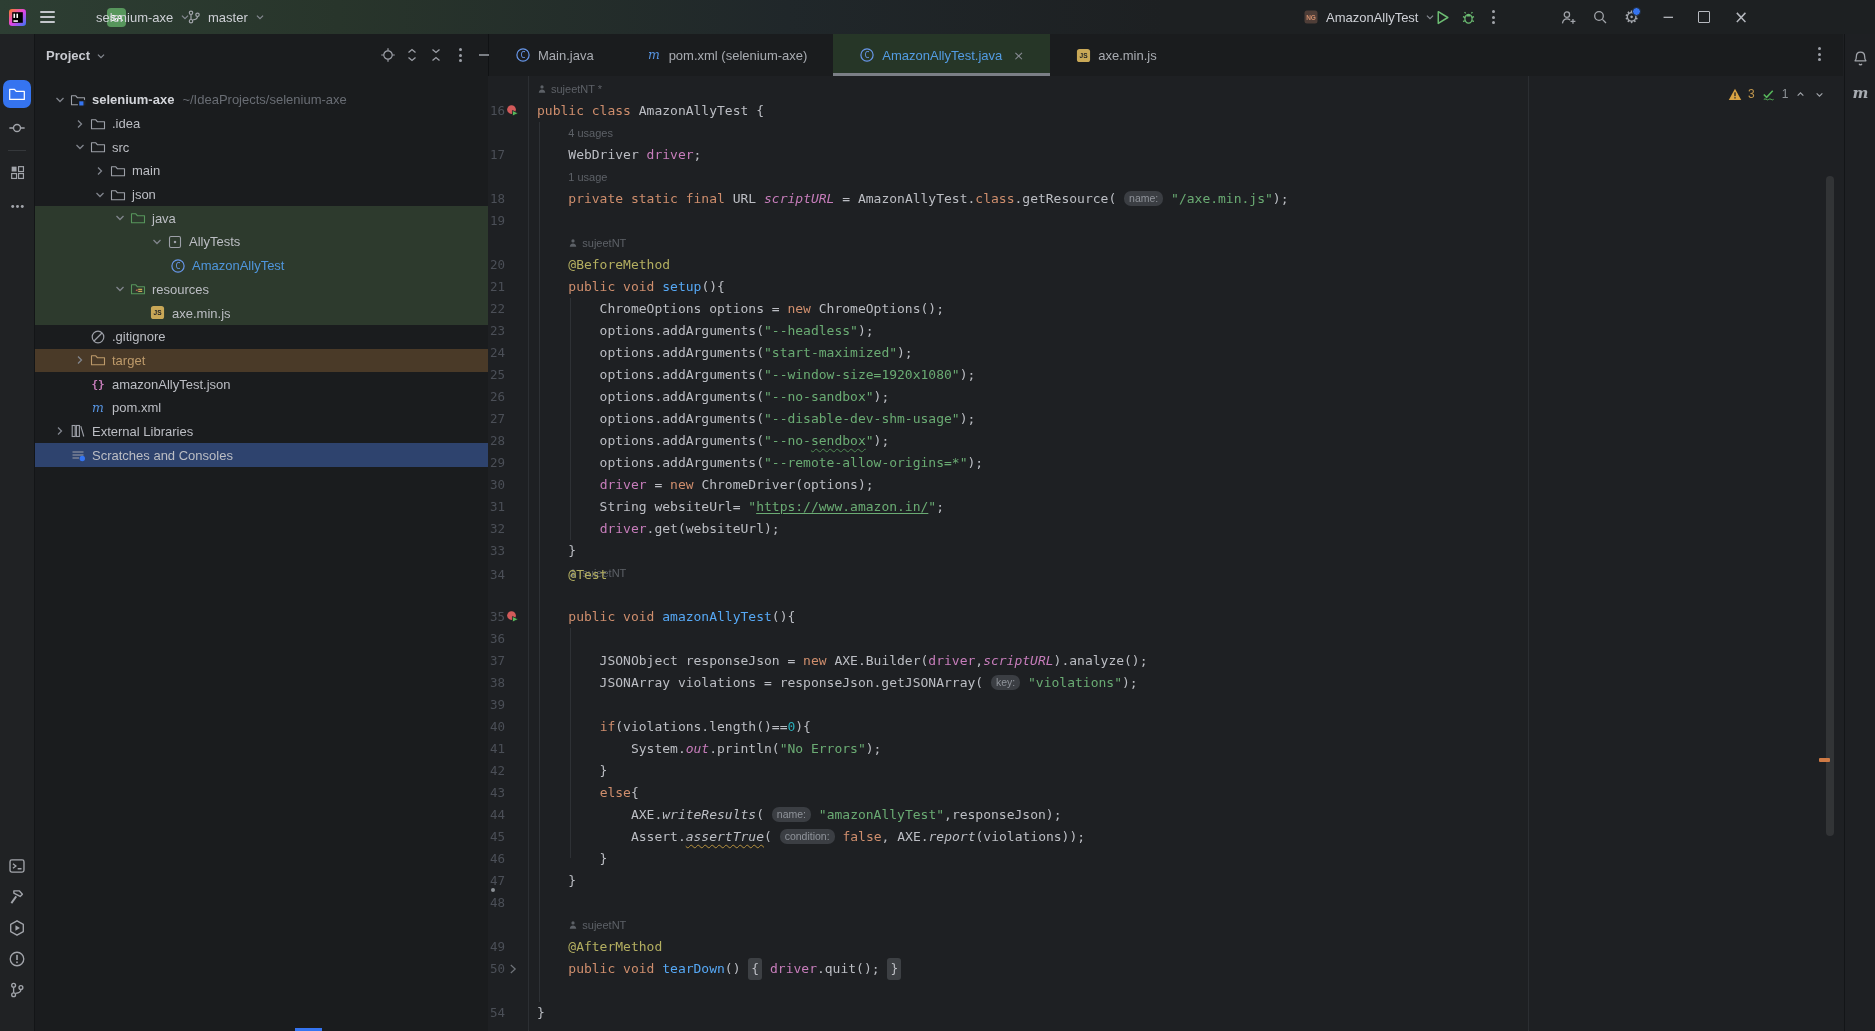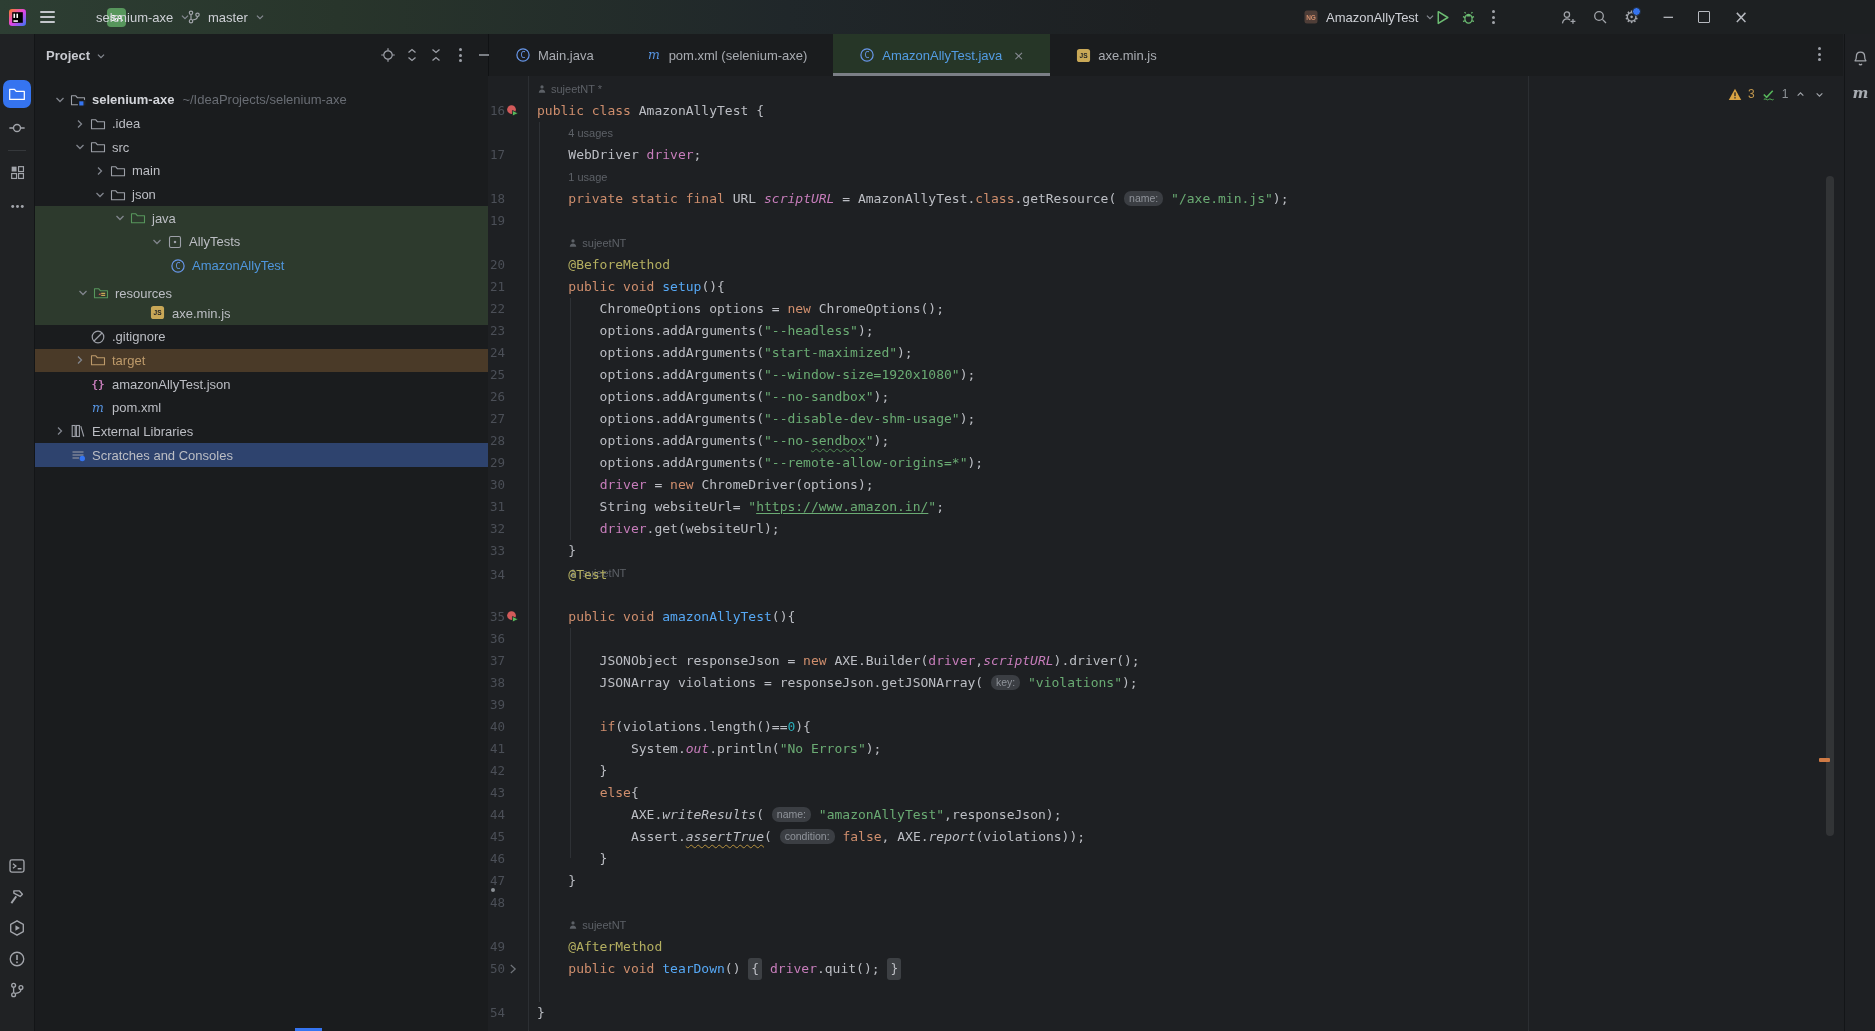--- a/index.html
+++ b/index.html
@@ -415,21 +415,21 @@
         <div class="trow row-green" style="padding-left: 117px;">
           <span class="tchev"></span>
           <span class="ticon">
             <svg viewBox="0 0 16 16" width="16" height="16" style="color:#6897ea">
               <circle cx="8" cy="8" r="6.1" fill="none" stroke="currentColor" stroke-width="1.2"></circle>
               <text x="8" y="11.2" text-anchor="middle" font-size="8.5" font-family="DejaVu Sans Mono,monospace" fill="currentColor">C</text>
             </svg>
           </span>
           <span class="tlabel blue">AmazonAllyTest</span>
         </div>
-        <div class="trow row-green" style="padding-left: 40px; align-items: flex-end;">
+        <div class="trow row-green" style="padding-left: 77px;">
           <span class="tchev">
             <svg viewBox="0 0 16 16" width="16" height="16">
               <polyline points="4.5,6 8,9.5 11.5,6" fill="none" stroke="currentColor" stroke-width="1.3"></polyline>
             </svg>
           </span>
           <span class="ticon">
             <svg viewBox="0 0 16 16" width="16" height="16" style="color:#57965c">
               <path d="M1.5 12.8 v-9 h4.3 l1.5 1.9 h7.2 v7.1 z" fill="none" stroke="currentColor" stroke-width="1.1" stroke-linejoin="round"></path>
               <path d="M8.2 8.3h4M8.2 10.4h4" stroke="#c9a857" stroke-width="1.2"></path>
               <path d="M5.5 9.3l2-1.2v2.4z" fill="#d35a5a" stroke="none"></path>
@@ -684,21 +684,21 @@
             </svg>
           </span>
           <span class="lcode"><span class="tk t">    </span><span class="tk k">public void </span><span class="tk m">amazonAllyTest</span><span class="tk t">(){</span></span>
         </div>
         <div class="crow" style="top: 552px;">
           <span class="lnum">36</span>
           <span class="lcode"></span>
         </div>
         <div class="crow" style="top: 574px;">
           <span class="lnum">37</span>
-          <span class="lcode"><span class="tk t">        JSONObject responseJson = </span><span class="tk k">new </span><span class="tk t">AXE.Builder(</span><span class="tk f">driver</span><span class="tk t">,</span><span class="tk fi">scriptURL</span><span class="tk t">).driver();</span></span>
+          <span class="lcode"><span class="tk t">        JSONObject responseJson = </span><span class="tk k">new </span><span class="tk t">AXE.Builder(</span><span class="tk f">driver</span><span class="tk t">,</span><span class="tk fi">scriptURL</span><span class="tk t">).analyze();</span></span>
         </div>
         <div class="crow" style="top: 596px;">
           <span class="lnum">38</span>
           <span class="lcode"><span class="tk t">        JSONArray violations = responseJson.getJSONArray( </span><span class="inlay-chip">key:</span><span class="tk t"> </span><span class="tk s">"violations"</span><span class="tk t">);</span></span>
         </div>
         <div class="crow" style="top: 618px;">
           <span class="lnum">39</span>
           <span class="lcode"></span>
         </div>
         <div class="crow" style="top: 640px;">

